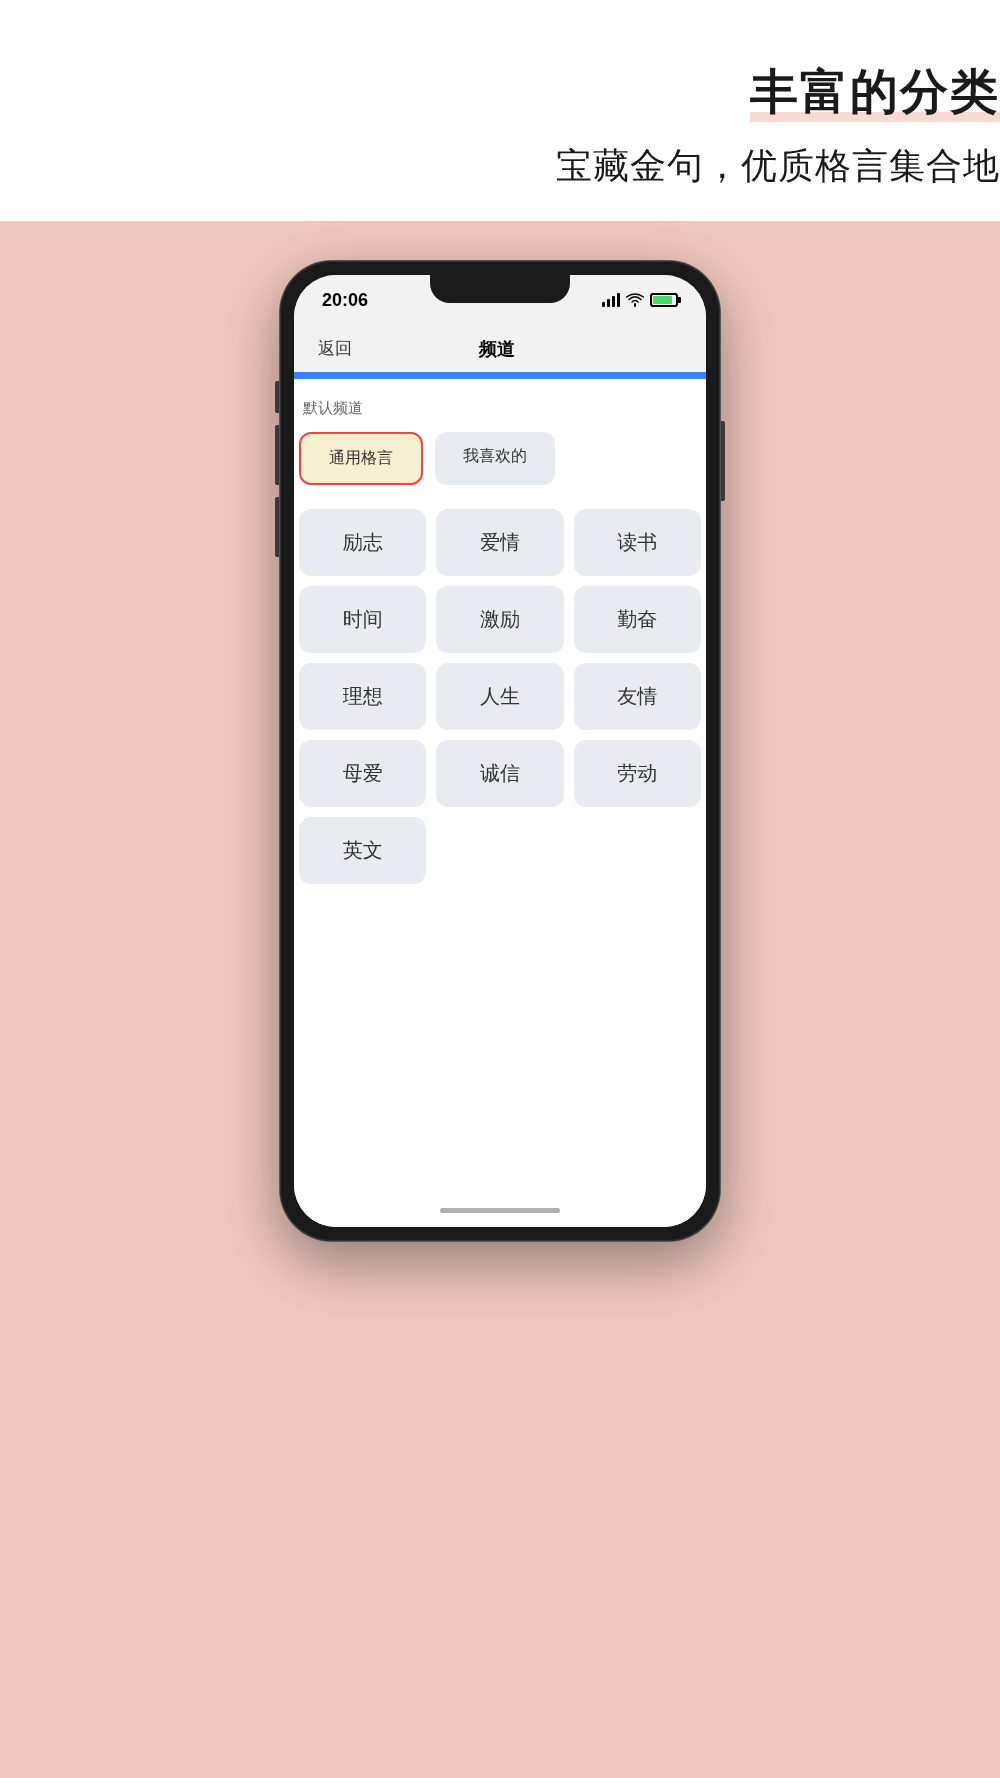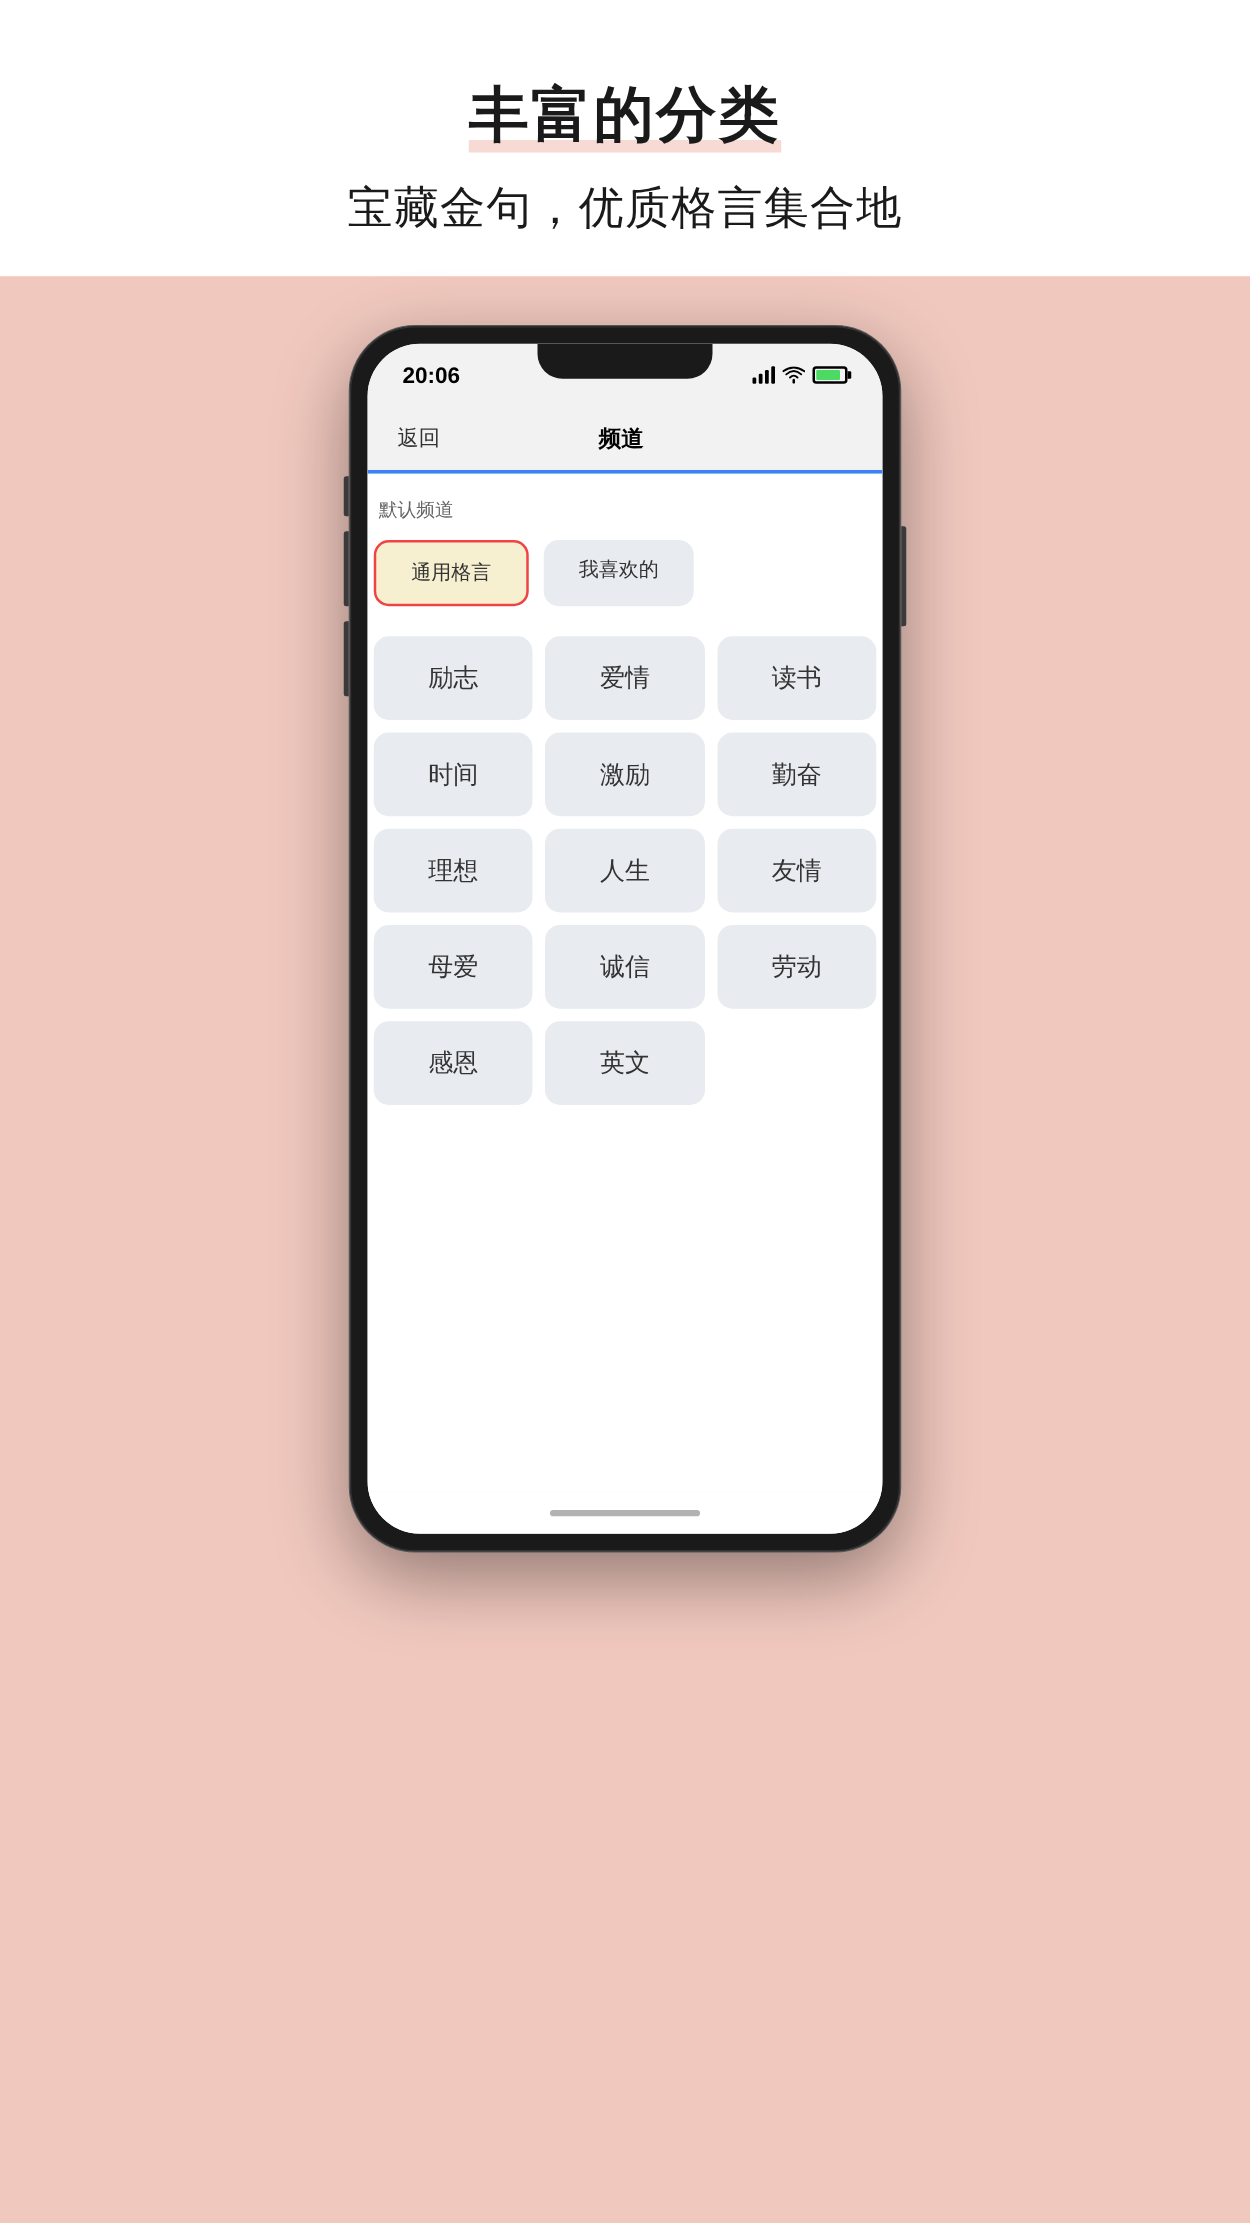--- a/index.html
+++ b/index.html
@@ -13,21 +13,21 @@
       display: flex;
       flex-direction: column;
       align-items: center;
     }
 
     .page-top {
       width: 100%;
       background: #ffffff;
       display: flex;
       flex-direction: column;
-      align-items: center;
+      align-items: flex-end;
       padding-top: 60px;
       padding-bottom: 30px;
       flex-shrink: 0;
     }
 
     .headline-accent {
       position: relative;
       display: inline-block;
       margin-bottom: 18px;
     }
@@ -183,21 +183,21 @@
     }
 
     
     .nav-bar {
       background: #f2f2f2;
       height: 54px;
       display: flex;
       align-items: center;
       justify-content: space-between;
       padding: 0 24px;
-      border-bottom: 3px solid #3b82f6;
+      border-bottom: 7px solid #3b82f6;
       flex-shrink: 0;
     }
 
     .nav-back {
       font-size: 17px;
       color: #333;
       cursor: pointer;
     }
 
     .nav-title {
@@ -418,23 +418,20 @@
           <div class="channel-item">
             <span>母爱</span>
           </div>
           <div class="channel-item">
             <span>诚信</span>
           </div>
           <div class="channel-item">
             <span>劳动</span>
           </div>
           <div class="channel-item">
-            <span>感恩</span>
-          </div>
-          <div class="channel-item">
             <span>英文</span>
           </div>
         </div>
 
       </div>
 
       <div class="home-indicator">
         <div class="home-bar"></div>
       </div>
 

